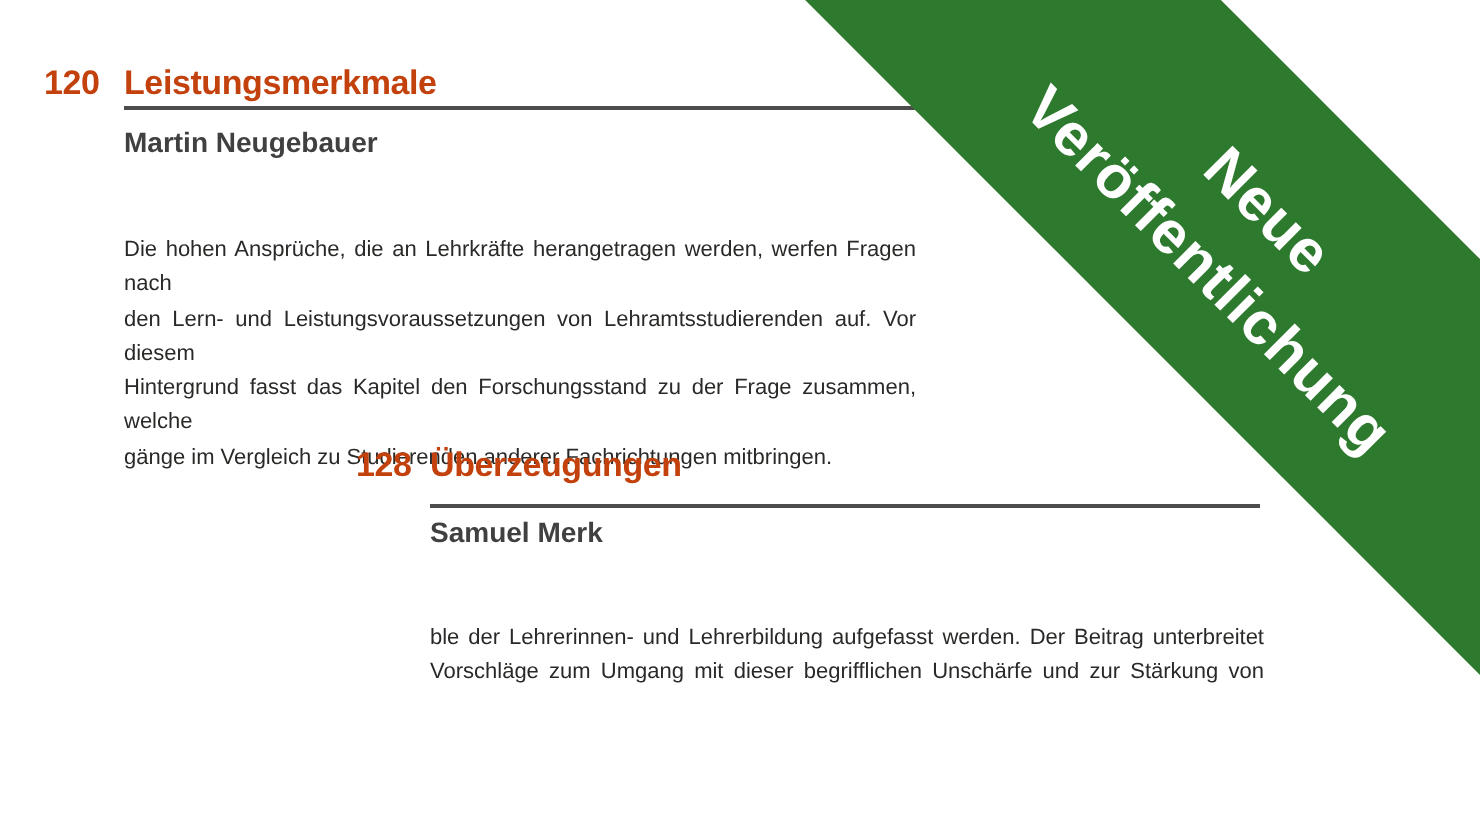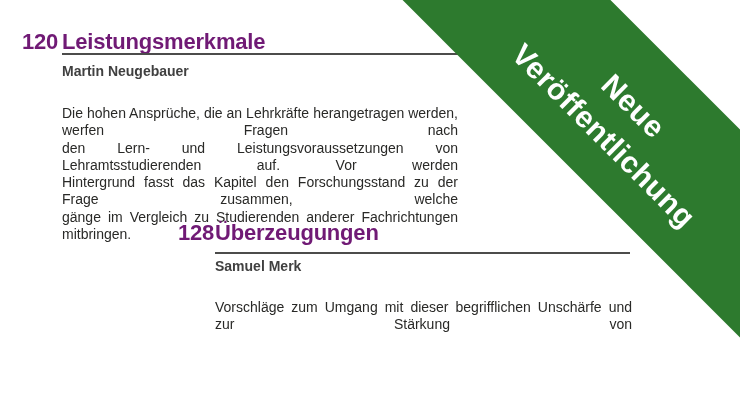--- a/index.html
+++ b/index.html
@@ -10,24 +10,24 @@
     background: #ffffff;
     overflow: hidden;
     font-family: "Liberation Sans", sans-serif;
     color: #1d1d1b;
   }
 
   
   .num, .title {
     position: absolute;
     margin: 0;
-    font-size: 22px;
+    font-size: 17px;
     font-weight: bold;
     letter-spacing: -0.2px;
-    color: #701a75;
+    color: #c2410c;
     white-space: nowrap;
     line-height: 22px;
   }
   .n1 { left: 22px;  top: 31px; }
   .t1 { left: 62px;  top: 31px; }
   .n2 { left: 178px; top: 222px; text-align: right; }
   .t2 { left: 215px; top: 222px; text-align: right; }
 
   
   .rule { position: absolute; height: 2px; background: #4c4c4b; }
@@ -42,23 +42,24 @@
     color: #404040;
     white-space: nowrap;
     line-height: 17px;
   }
   .a1 { left: 62px;  top: 63px; }
   .a2 { left: 215px; top: 258px; }
 
   
   .abstract {
     position: absolute;
-    font-size: 14px;
+    font-size: 11px;
     line-height: 17.3px;
     color: #292927;
+    margin-top: 12px;
   }
   .ab1 { left: 62px;  top: 105px; width: 396px; }
   .ab2 { left: 215px; top: 299px; width: 417px; }
   .line { text-align: justify; text-align-last: justify; }
   .line.last { text-align-last: left; }
 
   
   .ribbon {
     position: absolute;
     left: 293px;
@@ -88,30 +89,31 @@
 <body>
 
 <div class="page">
 
   <div class="num n1">120</div>
   <h2 class="title t1">Leistungsmerkmale</h2>
   <div class="rule r1"></div>
   <div class="author a1">Martin Neugebauer</div>
   <div class="abstract ab1">
     <div class="line">Die hohen Ansprüche, die an Lehrkräfte herangetragen werden, werfen Fragen nach</div>
-    <div class="line">den Lern- und Leistungsvoraussetzungen von Lehramtsstudierenden auf. Vor werden</div>
+    <div class="line">den Lern- und Leistungsvoraussetzungen von Lehramtsstudierenden auf. Vor diesem</div>
     <div class="line">Hintergrund fasst das Kapitel den Forschungsstand zu der Frage zusammen, welche</div>
     <div class="line last">gänge im Vergleich zu Studierenden anderer Fachrichtungen mitbringen.</div>
   </div>
 
   <div class="num n2">128</div>
   <h2 class="title t2">Überzeugungen</h2>
   <div class="rule r2"></div>
   <div class="author a2">Samuel Merk</div>
   <div class="abstract ab2">
+    <div class="line">ble der Lehrerinnen- und Lehrerbildung aufgefasst werden. Der Beitrag unterbreitet</div>
     <div class="line">Vorschläge zum Umgang mit dieser begrifflichen Unschärfe und zur Stärkung von</div>
 
   </div>
 
   <div class="ribbon" style="background: rgb(45, 122, 46); color: rgb(255, 255, 255);">
     <span class="ribbon-line first">Neue</span>
     <span class="ribbon-line">Veröffentlichung</span>
   </div>
 
 </div>

